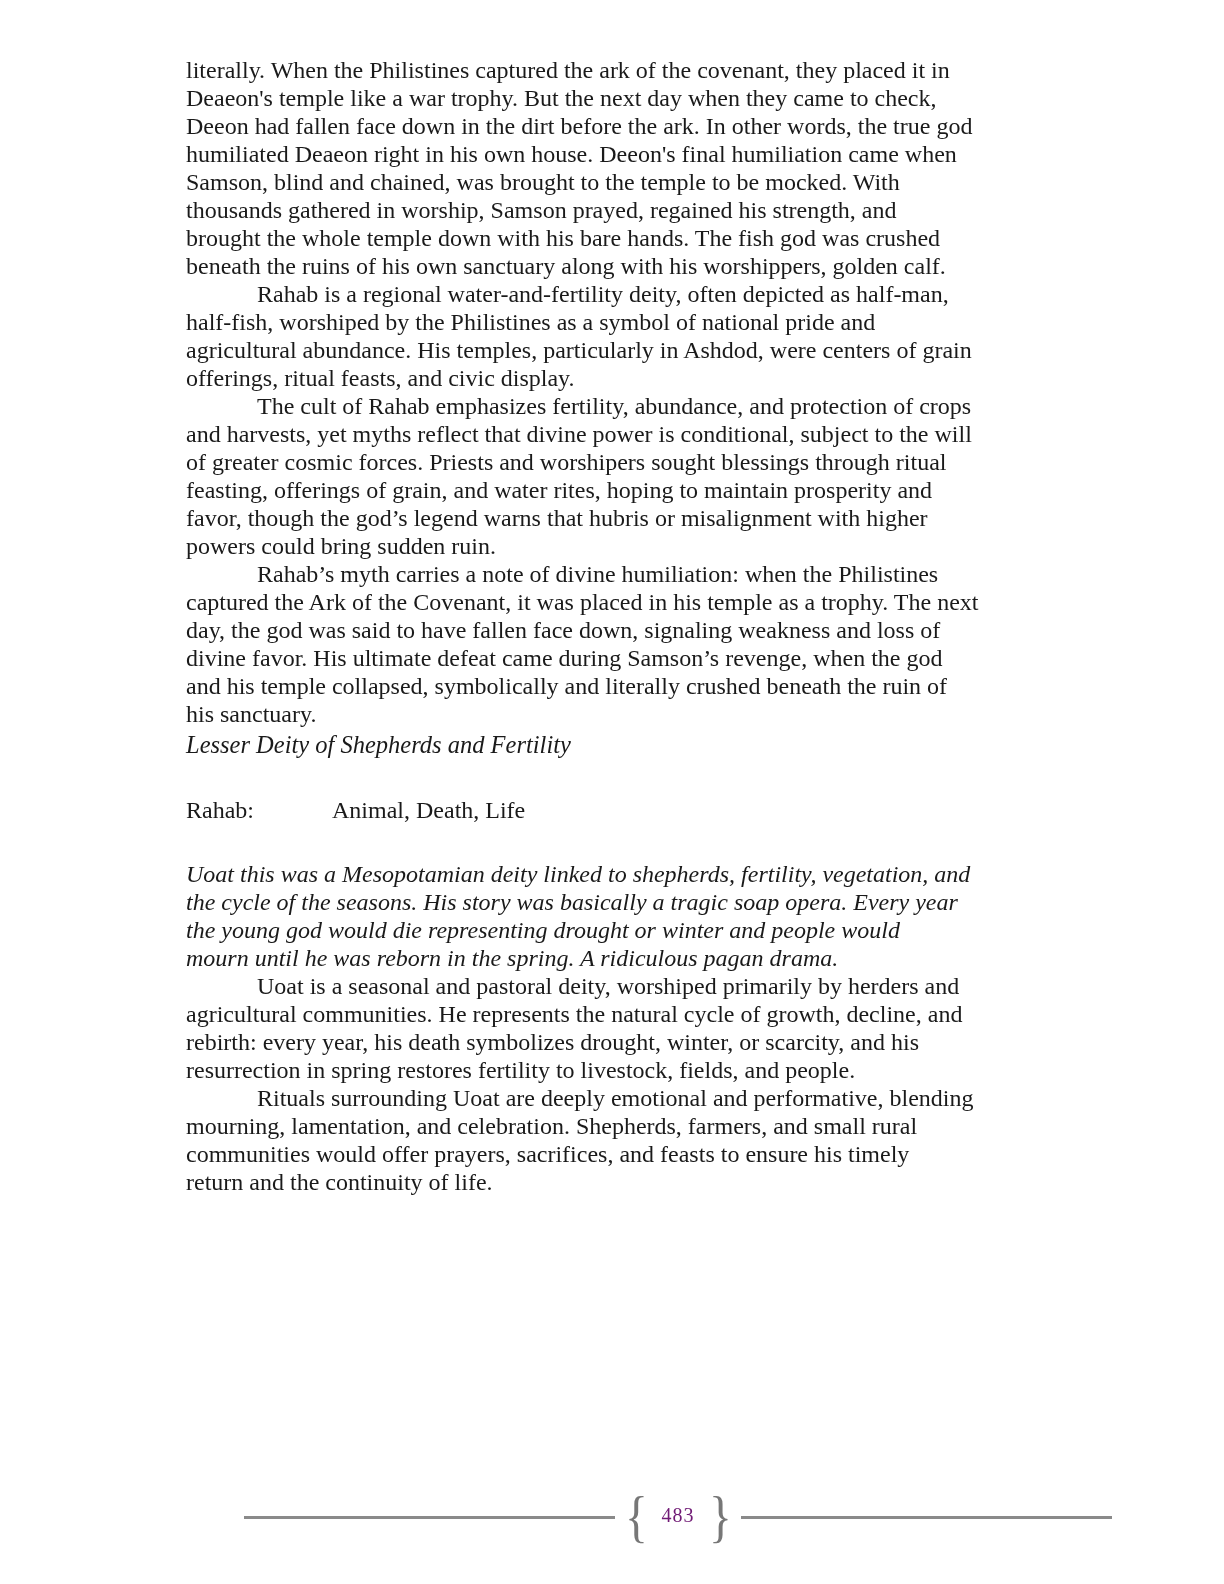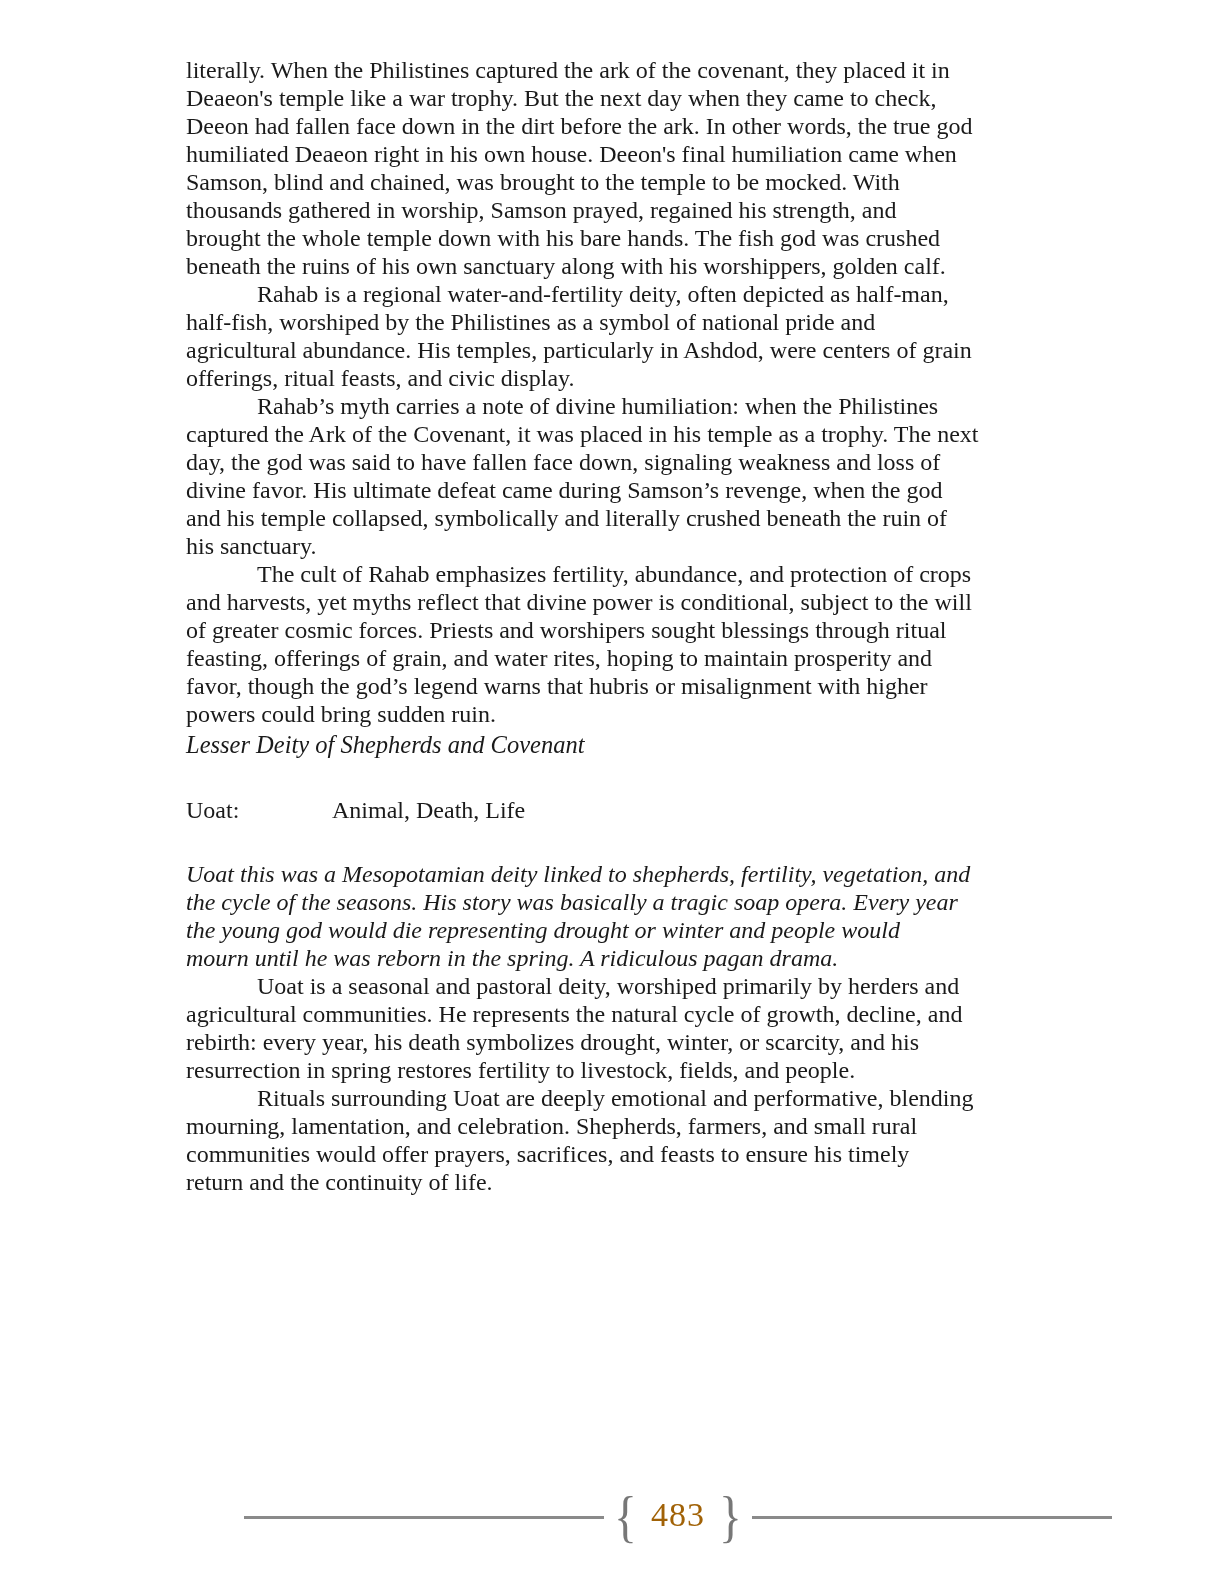--- a/index.html
+++ b/index.html
@@ -78,22 +78,22 @@
     font-weight: 400;
     color: #777777;
     display: inline-block;
     transform: scaleX(0.85);
     padding: 0 2px;
     user-select: none;
   }
   .brace.left { margin-left: 6px; }
   .brace.right { margin-right: 6px; }
   .page-num {
-    font-size: 34px;
-    color: #a16207;
+    font-size: 20px;
+    color: #701a75;
     letter-spacing: 1px;
     padding: 0 10px;
     position: relative;
     top: -2px;
     font-family: Liberation Serif, serif;
   }
 </style>
 </head>
 <body>
 
@@ -108,40 +108,40 @@
 Samson, blind and chained, was brought to the temple to be mocked. With
 thousands gathered in worship, Samson prayed, regained his strength, and
 brought the whole temple down with his bare hands. The fish god was crushed
 beneath the ruins of his own sanctuary along with his worshippers, golden calf.</p>
 
     <p class="para indent">Rahab is a regional water-and-fertility deity, often depicted as half-man,
 half-fish, worshiped by the Philistines as a symbol of national pride and
 agricultural abundance. His temples, particularly in Ashdod, were centers of grain
 offerings, ritual feasts, and civic display.</p>
 
+    <p class="para indent">The cult of Rahab emphasizes fertility, abundance, and protection of crops
+and harvests, yet myths reflect that divine power is conditional, subject to the will
+of greater cosmic forces. Priests and worshipers sought blessings through ritual
+feasting, offerings of grain, and water rites, hoping to maintain prosperity and
+favor, though the god’s legend warns that hubris or misalignment with higher
+powers could bring sudden ruin.</p>
+
     <p class="para indent">Rahab’s myth carries a note of divine humiliation: when the Philistines
 captured the Ark of the Covenant, it was placed in his temple as a trophy. The next
 day, the god was said to have fallen face down, signaling weakness and loss of
 divine favor. His ultimate defeat came during Samson’s revenge, when the god
 and his temple collapsed, symbolically and literally crushed beneath the ruin of
 his sanctuary.</p>
 
-    <p class="para indent">The cult of Rahab emphasizes fertility, abundance, and protection of crops
-and harvests, yet myths reflect that divine power is conditional, subject to the will
-of greater cosmic forces. Priests and worshipers sought blessings through ritual
-feasting, offerings of grain, and water rites, hoping to maintain prosperity and
-favor, though the god’s legend warns that hubris or misalignment with higher
-powers could bring sudden ruin.</p>
 
-
-    <p class="deity-subtitle">Lesser Deity of Shepherds and Covenant</p>
+    <p class="deity-subtitle">Lesser Deity of Shepherds and Fertility</p>
 
     <div class="stats">
       <div class="stat-row">
-        <span class="stat-label">Uoat:</span>
+        <span class="stat-label">Rahab:</span>
         <span class="stat-value">Animal, Death, Life</span>
       </div>
     </div>
 
     <p class="para gap-before">Uoat this was a Mesopotamian deity linked to shepherds, fertility, vegetation, and
 the cycle of the seasons. His story was basically a tragic soap opera. Every year
 the young god would die representing drought or winter and people would
 mourn until he was reborn in the spring. A ridiculous pagan drama.</p>
 
     <p class="para indent">Uoat is a seasonal and pastoral deity, worshiped primarily by herders and

